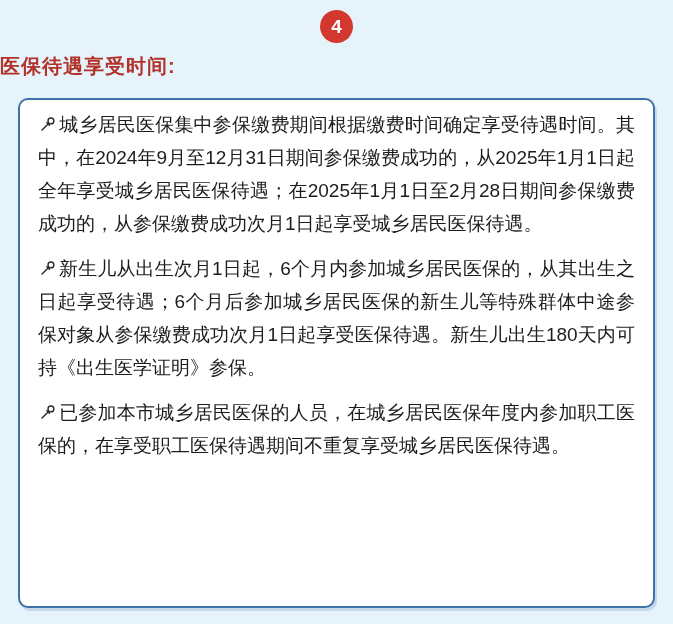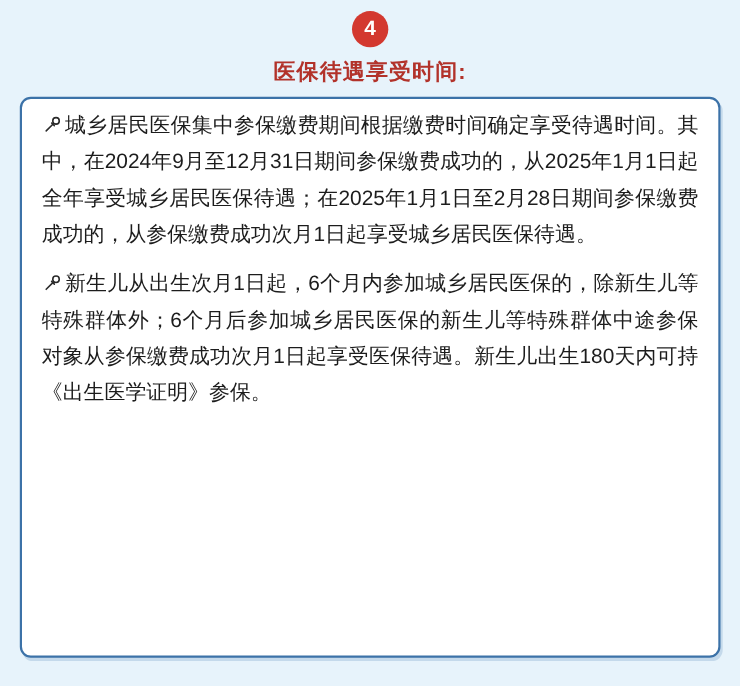--- a/index.html
+++ b/index.html
@@ -23,30 +23,30 @@
     color: #ffffff;
     font-size: 19px;
     font-weight: bold;
     display: flex;
     align-items: center;
     justify-content: center;
     line-height: 1;
   }
   .page-title {
     margin-top: 11px;
-    text-align: center;
+    text-align: left;
     color: #b2322a;
     font-size: 20px;
     font-weight: bold;
     letter-spacing: 1px;
     line-height: 24px;
   }
   .card {
     box-sizing: border-box;
-    margin: 10px 18px 0;
+    margin: 20px 18px 0;
     width: 637px;
     height: 510px;
     background: #ffffff;
     border: 2px solid #3c72a8;
     border-radius: 10px;
     padding: 8px 18px;
     box-shadow: 2px 3px 0 rgba(154, 186, 214, 0.45);
     overflow: hidden;
   }
   .card p {
@@ -93,18 +93,27 @@
     </span><span>城乡居民医保集中参保缴费期间根据缴费时间确定享受待遇时间。其中，在2024年9月至12月31日期间参保缴费成功的，从2025年1月1日起全年享受城乡居民医保待遇；在2025年1月1日至2月28日期间参保缴费成功的，从参保缴费成功次月1日起享受城乡居民医保待遇。</span>
   </p>
 
   <p>
     <span class="pin">
       <svg viewBox="0 0 20 20" fill="none" stroke="#2a2a2a" stroke-width="1.5" stroke-linecap="round">
         <circle cx="13.6" cy="6.2" r="3.1"></circle>
         <path d="M9.4 8.2 L12.0 10.8"></path>
         <path d="M10.6 9.4 L4.2 15.8"></path>
       </svg>
-    </span><span>新生儿从出生次月1日起，6个月内参加城乡居民医保的，除新生儿等特殊群体外；6个月后参加城乡居民医保的新生儿等特殊群体中途参保对象从参保缴费成功次月1日起享受医保待遇。新生儿出生180天内可持《出生医学证明》参保。</span>
+    </span><span>新生儿从出生次月1日起，6个月内参加城乡居民医保的，从其出生之日起享受待遇；6个月后参加城乡居民医保的新生儿等特殊群体中途参保对象从参保缴费成功次月1日起享受医保待遇。新生儿出生180天内可持《出生医学证明》参保。</span>
   </p>
 
 
+  <p>
+    <span class="pin">
+      <svg viewBox="0 0 20 20" fill="none" stroke="#2a2a2a" stroke-width="1.5" stroke-linecap="round">
+        <circle cx="13.6" cy="6.2" r="3.1"></circle>
+        <path d="M9.4 8.2 L12.0 10.8"></path>
+        <path d="M10.6 9.4 L4.2 15.8"></path>
+      </svg>
+    </span><span>已参加本市城乡居民医保的人员，在城乡居民医保年度内参加职工医保的，在享受职工医保待遇期间不重复享受城乡居民医保待遇。</span>
+  </p>
 
 </div>
 
 </body></html>

